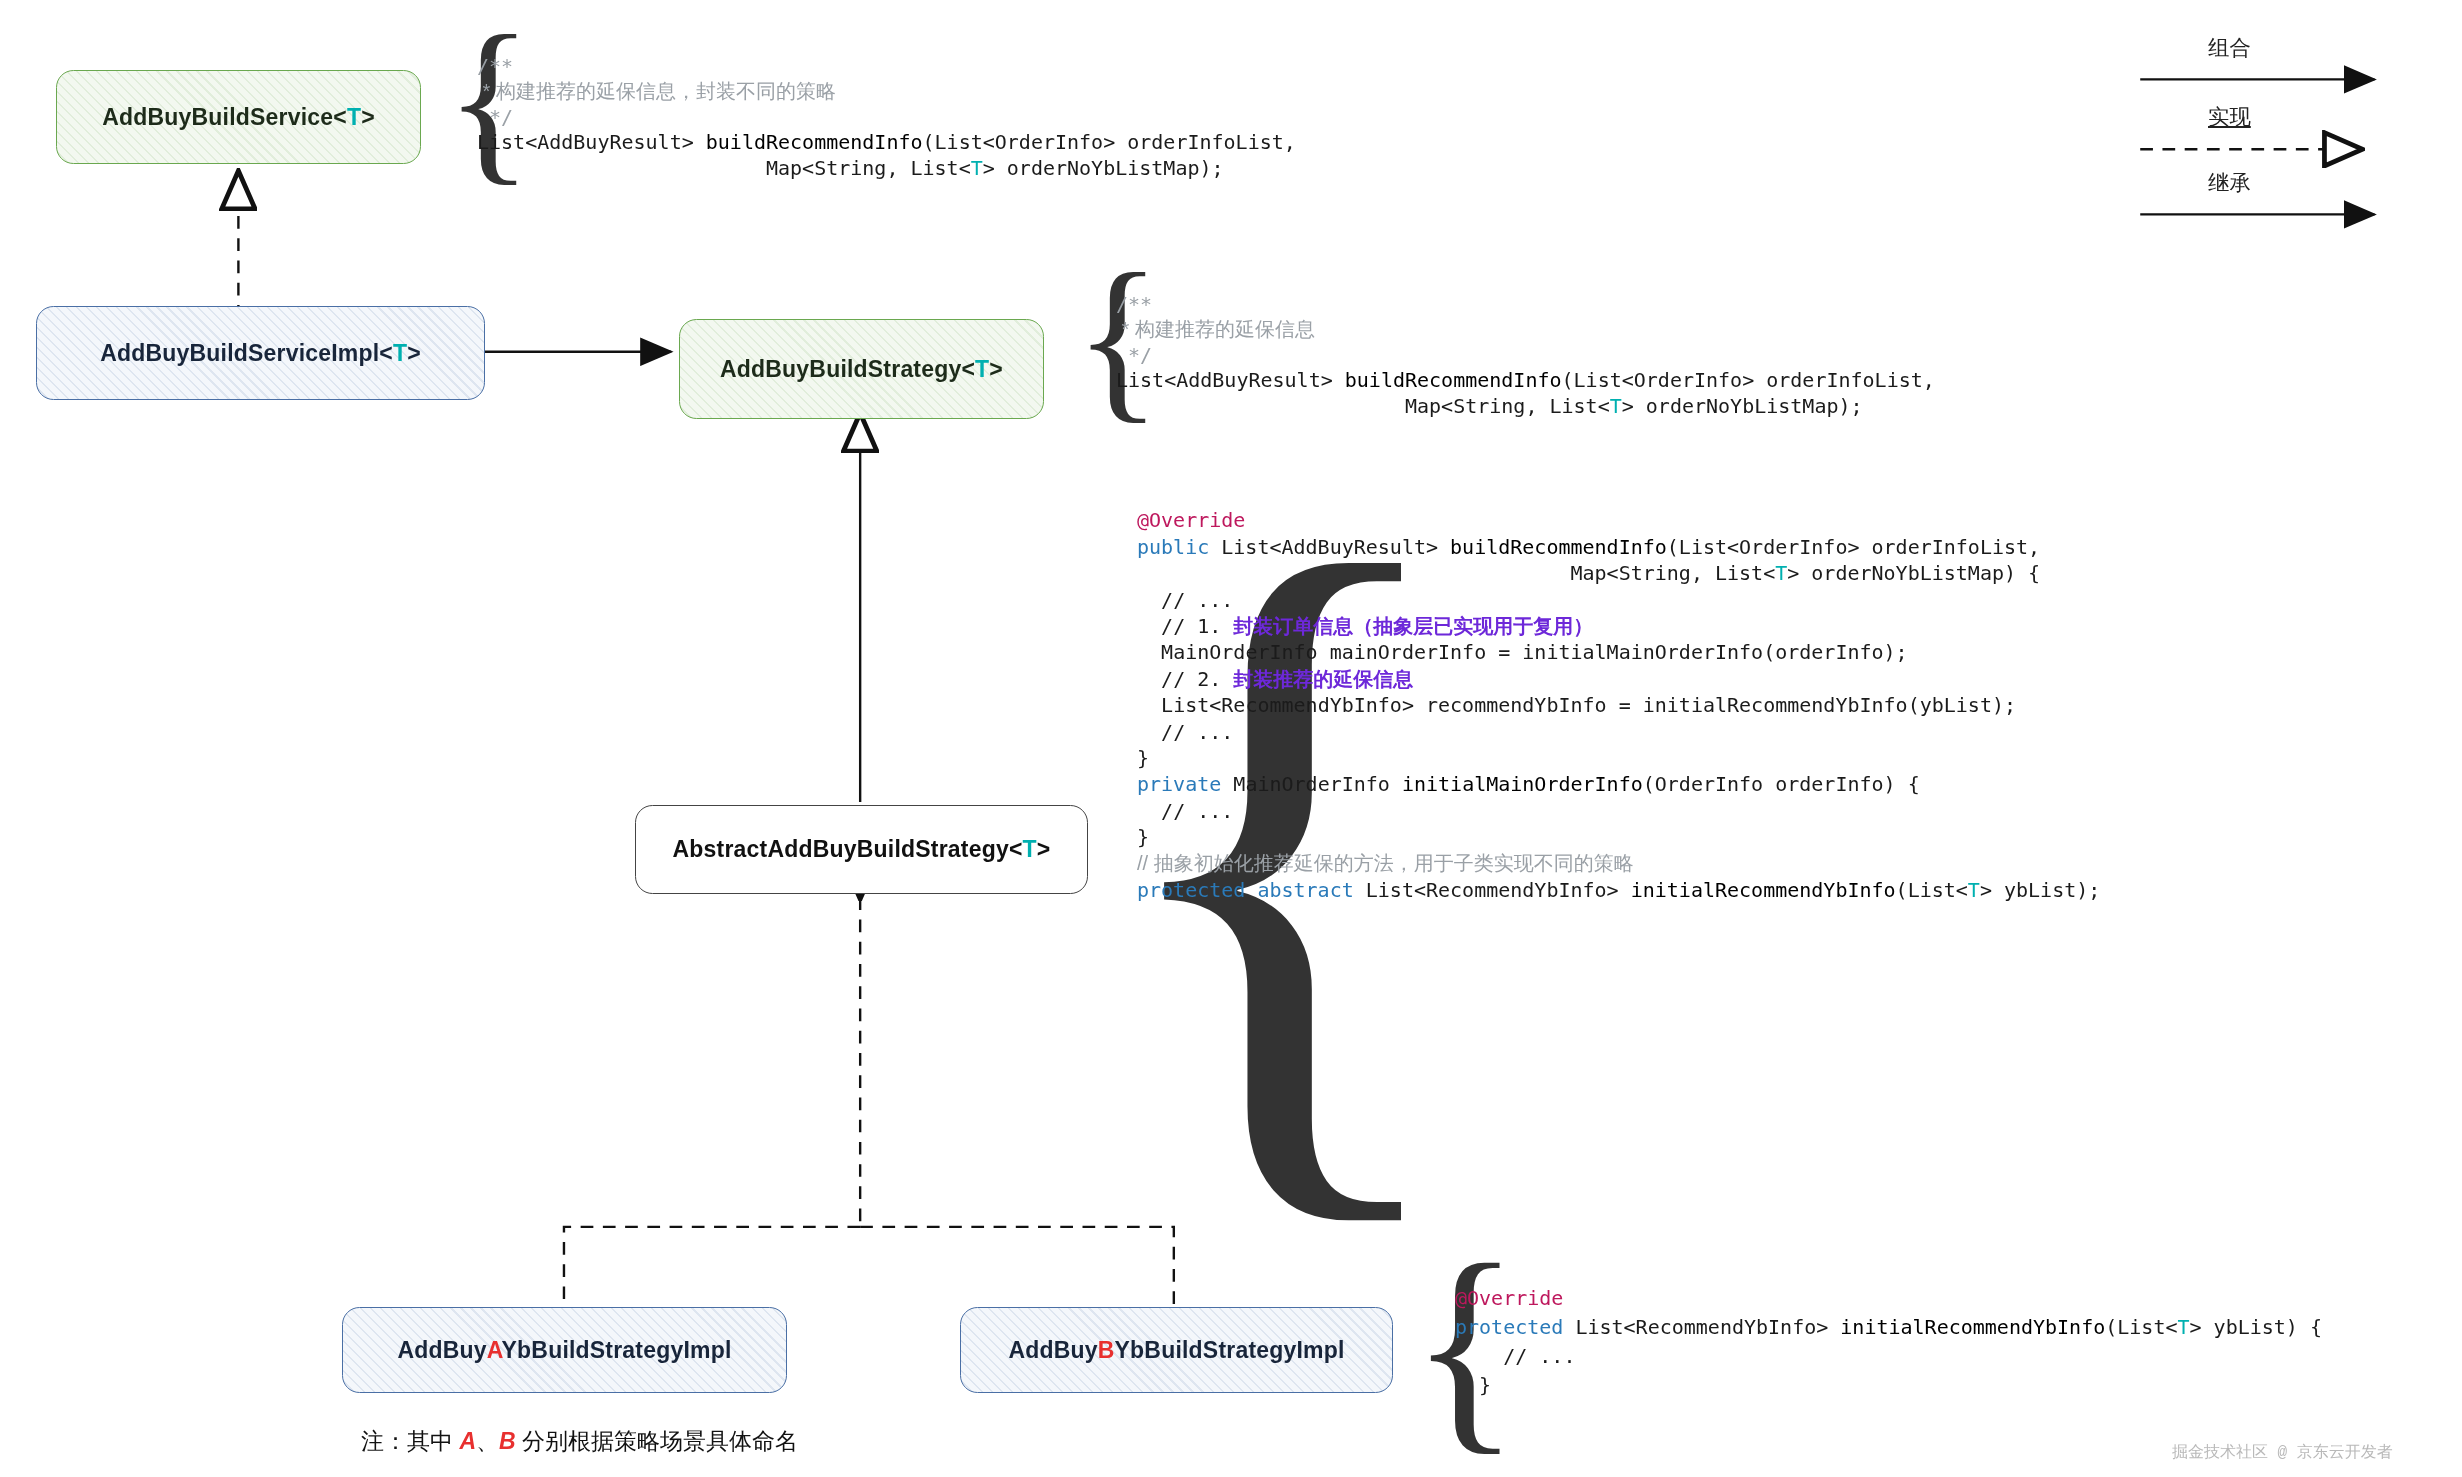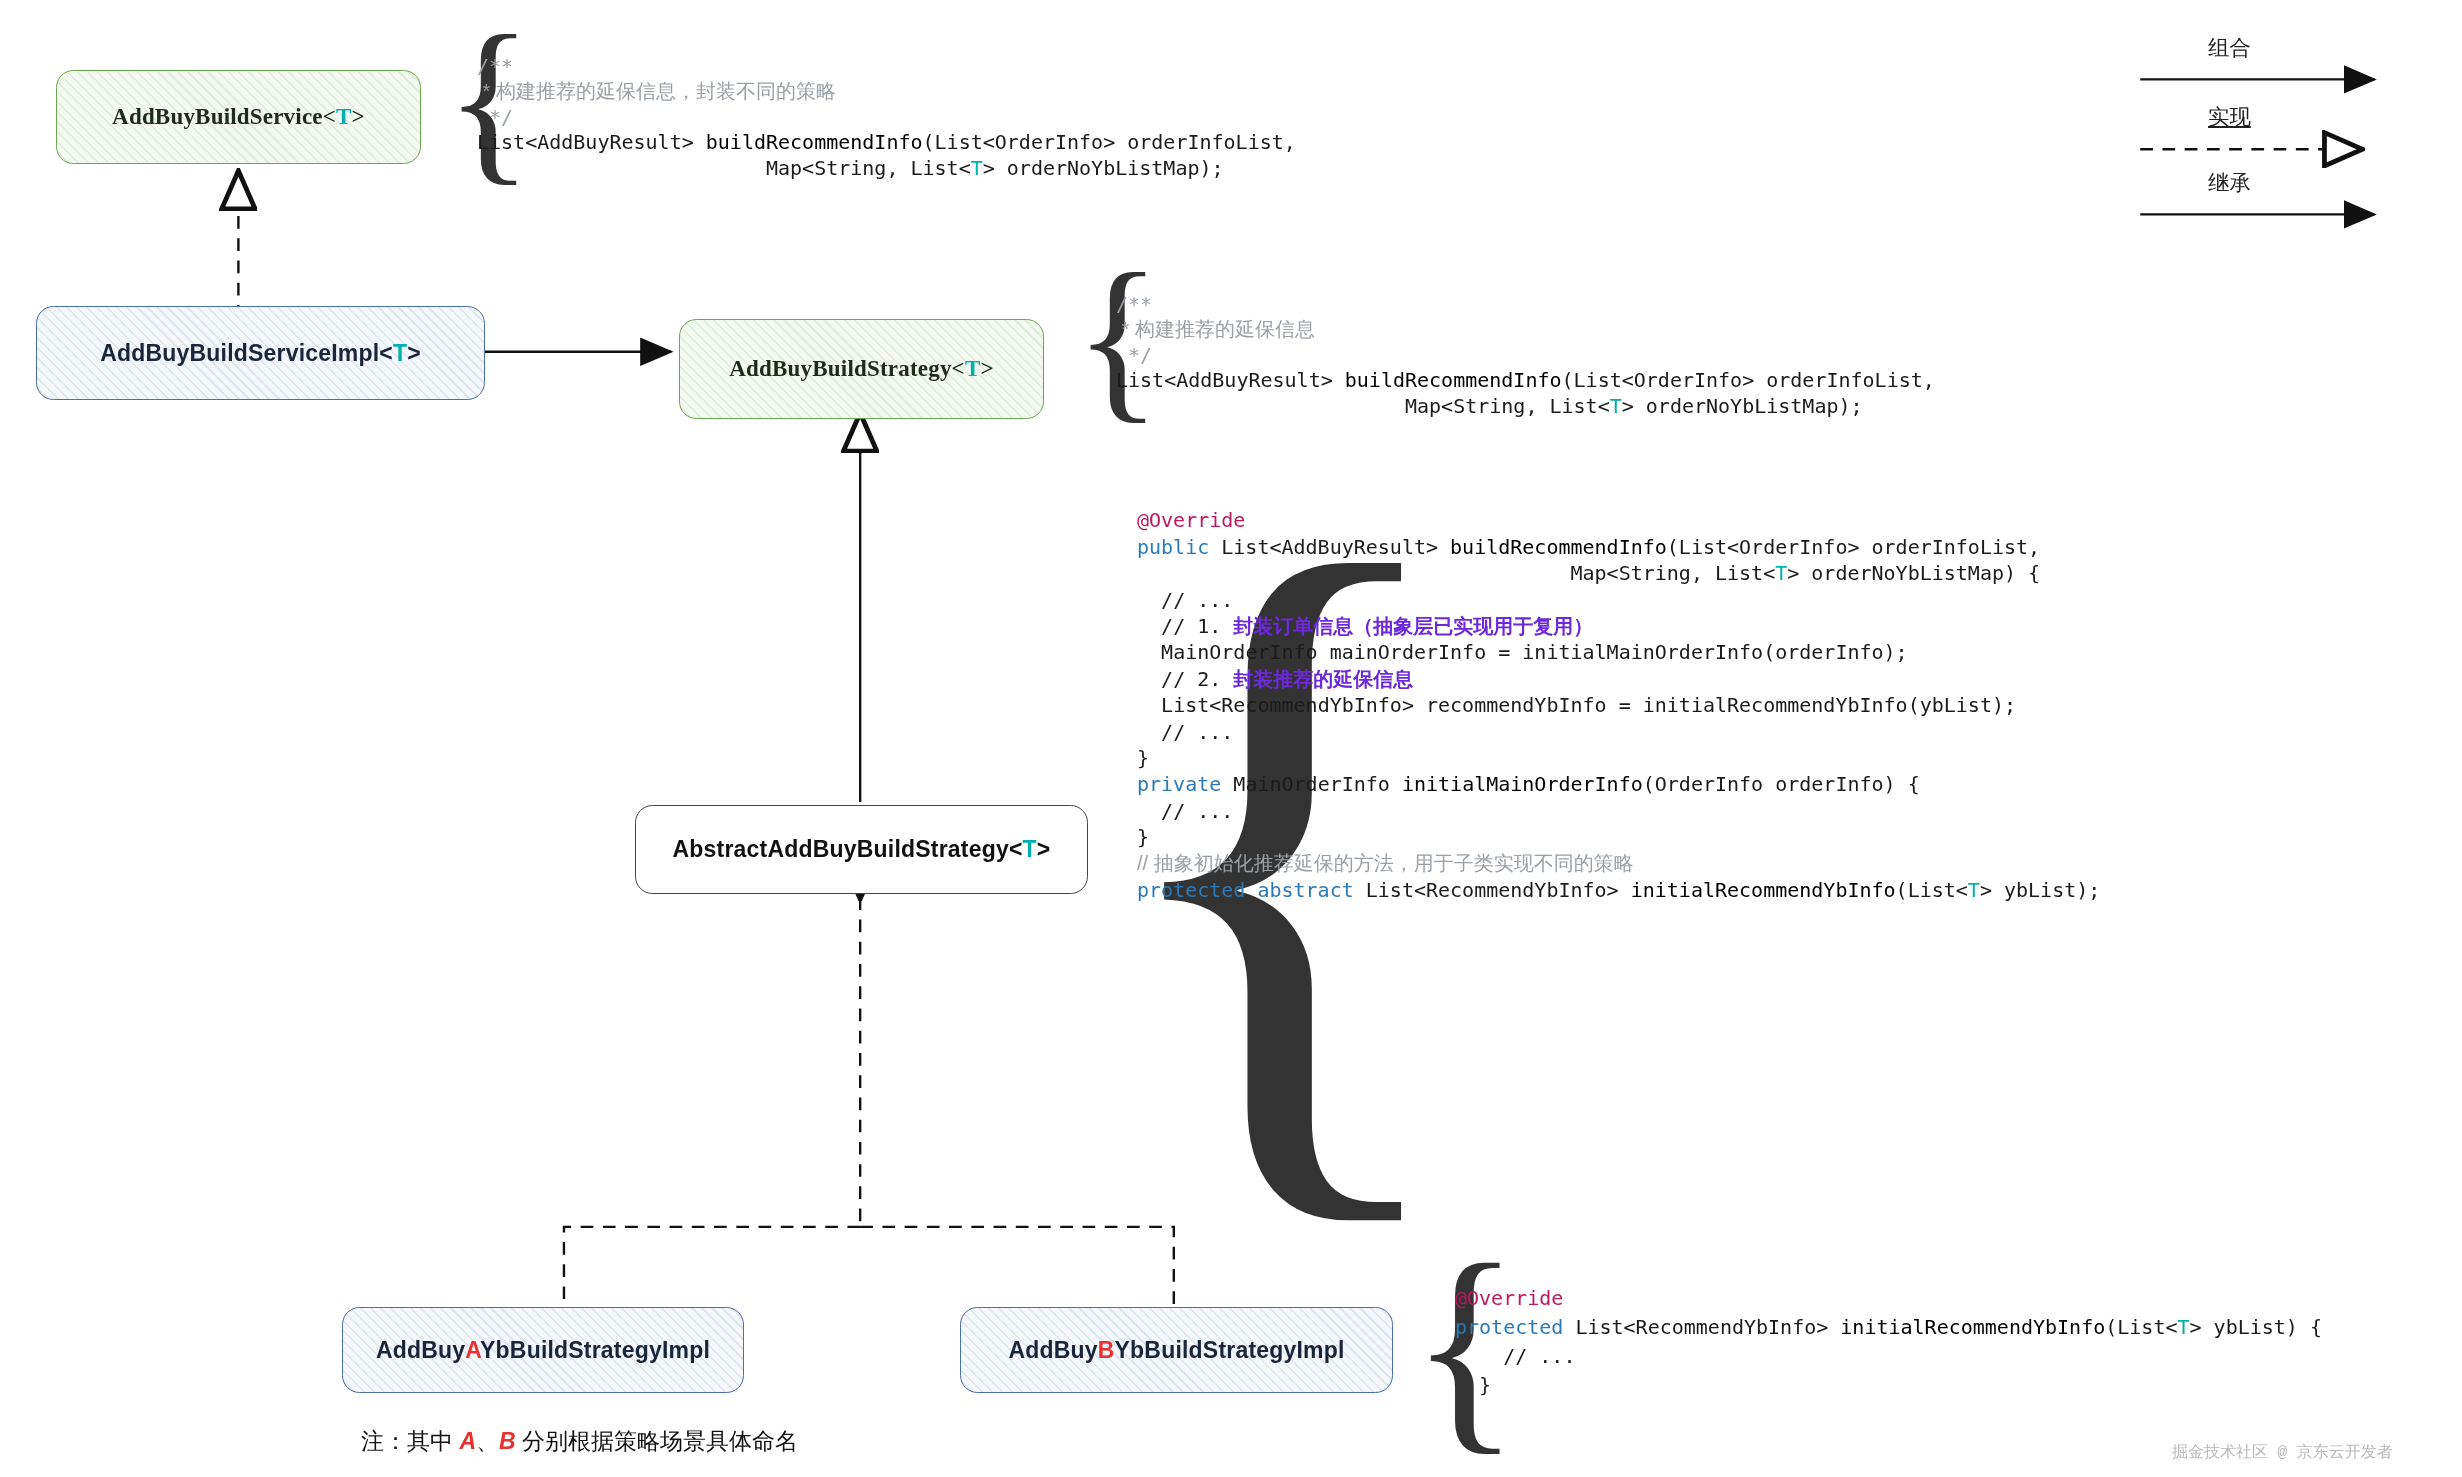--- a/index.html
+++ b/index.html
@@ -42,21 +42,20 @@
   .node .gen { font-size: 23px; }
   .teal { color: #00b0b0; }
   .red  { color: #e8302f; }
 
   .node-green {
     border: 1.6px solid #6aa84f;
     background:
       repeating-linear-gradient(45deg, rgba(106,168,79,0.13) 0 1.6px, rgba(255,255,255,0) 1.6px 7.1px),
       #f3f8f0;
     color: #1d2b1a;
-    font-family: Liberation Serif, serif;
   }
   .node-blue {
     border: 1.6px solid #4a6fa5;
     background:
       repeating-linear-gradient(45deg, rgba(74,111,165,0.13) 0 1.6px, rgba(255,255,255,0) 1.6px 7.1px),
       #f4f7fb;
     color: #18253a;
   }
   .node-plain {
     border: 1.6px solid #444444;
@@ -160,21 +159,21 @@
   <div class="node node-green" style="left:679px; top:319px; width:365px; height:100px;">
     <span class="nm">AddBuyBuildStrategy</span>
       <span class="gen">&lt;<span class="teal">T</span>&gt;</span>
   </div>
 
   <div class="node node-plain" style="left:635px; top:805px; width:453px; height:89px;">
     <span class="nm">AbstractAddBuyBuildStrategy</span>
       <span class="gen">&lt;<span class="teal">T</span>&gt;</span>
   </div>
 
-  <div class="node node-blue" style="left:342px; top:1307px; width:402px; height:86px;">
+  <div class="node node-blue" style="left:342px; top:1307px; width:445px; height:86px;">
     <span class="nm">
       <span>AddBuy</span><span class="red">A</span><span>YbBuildStrategyImpl</span>
     </span>
   </div>
 
   <div class="node node-blue" style="left:960px; top:1307px; width:433px; height:86px;">
     <span class="nm">
       <span>AddBuy</span><span class="red">B</span><span>YbBuildStrategyImpl</span>
     </span>
   </div>

